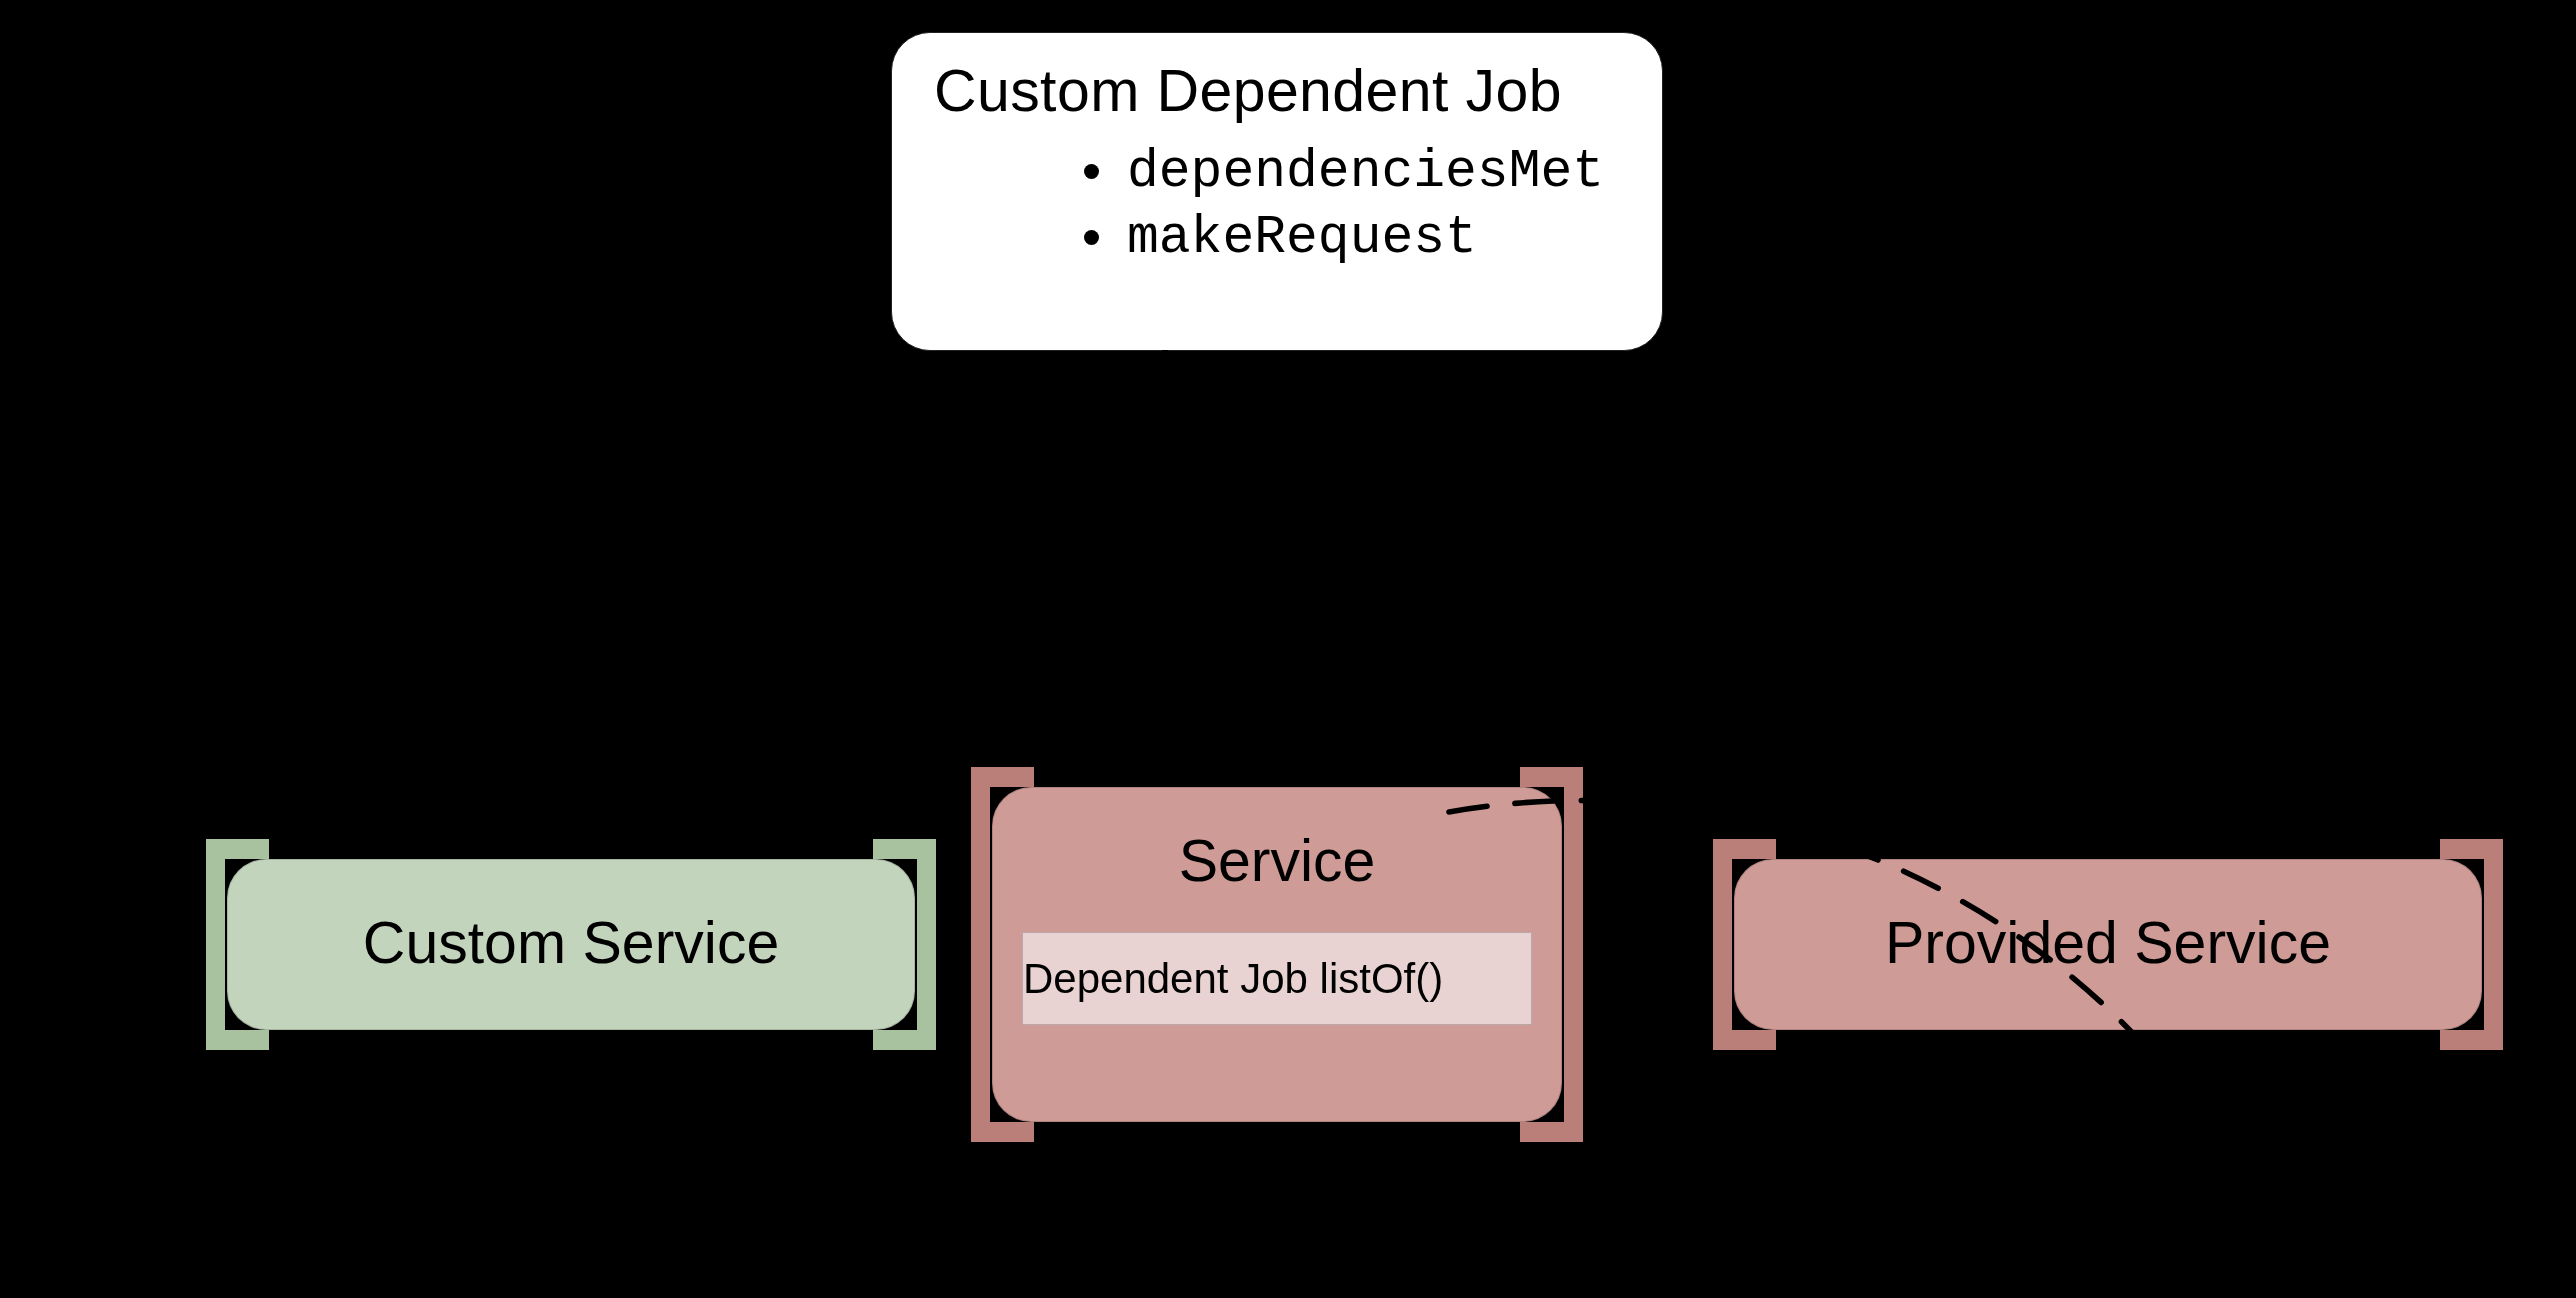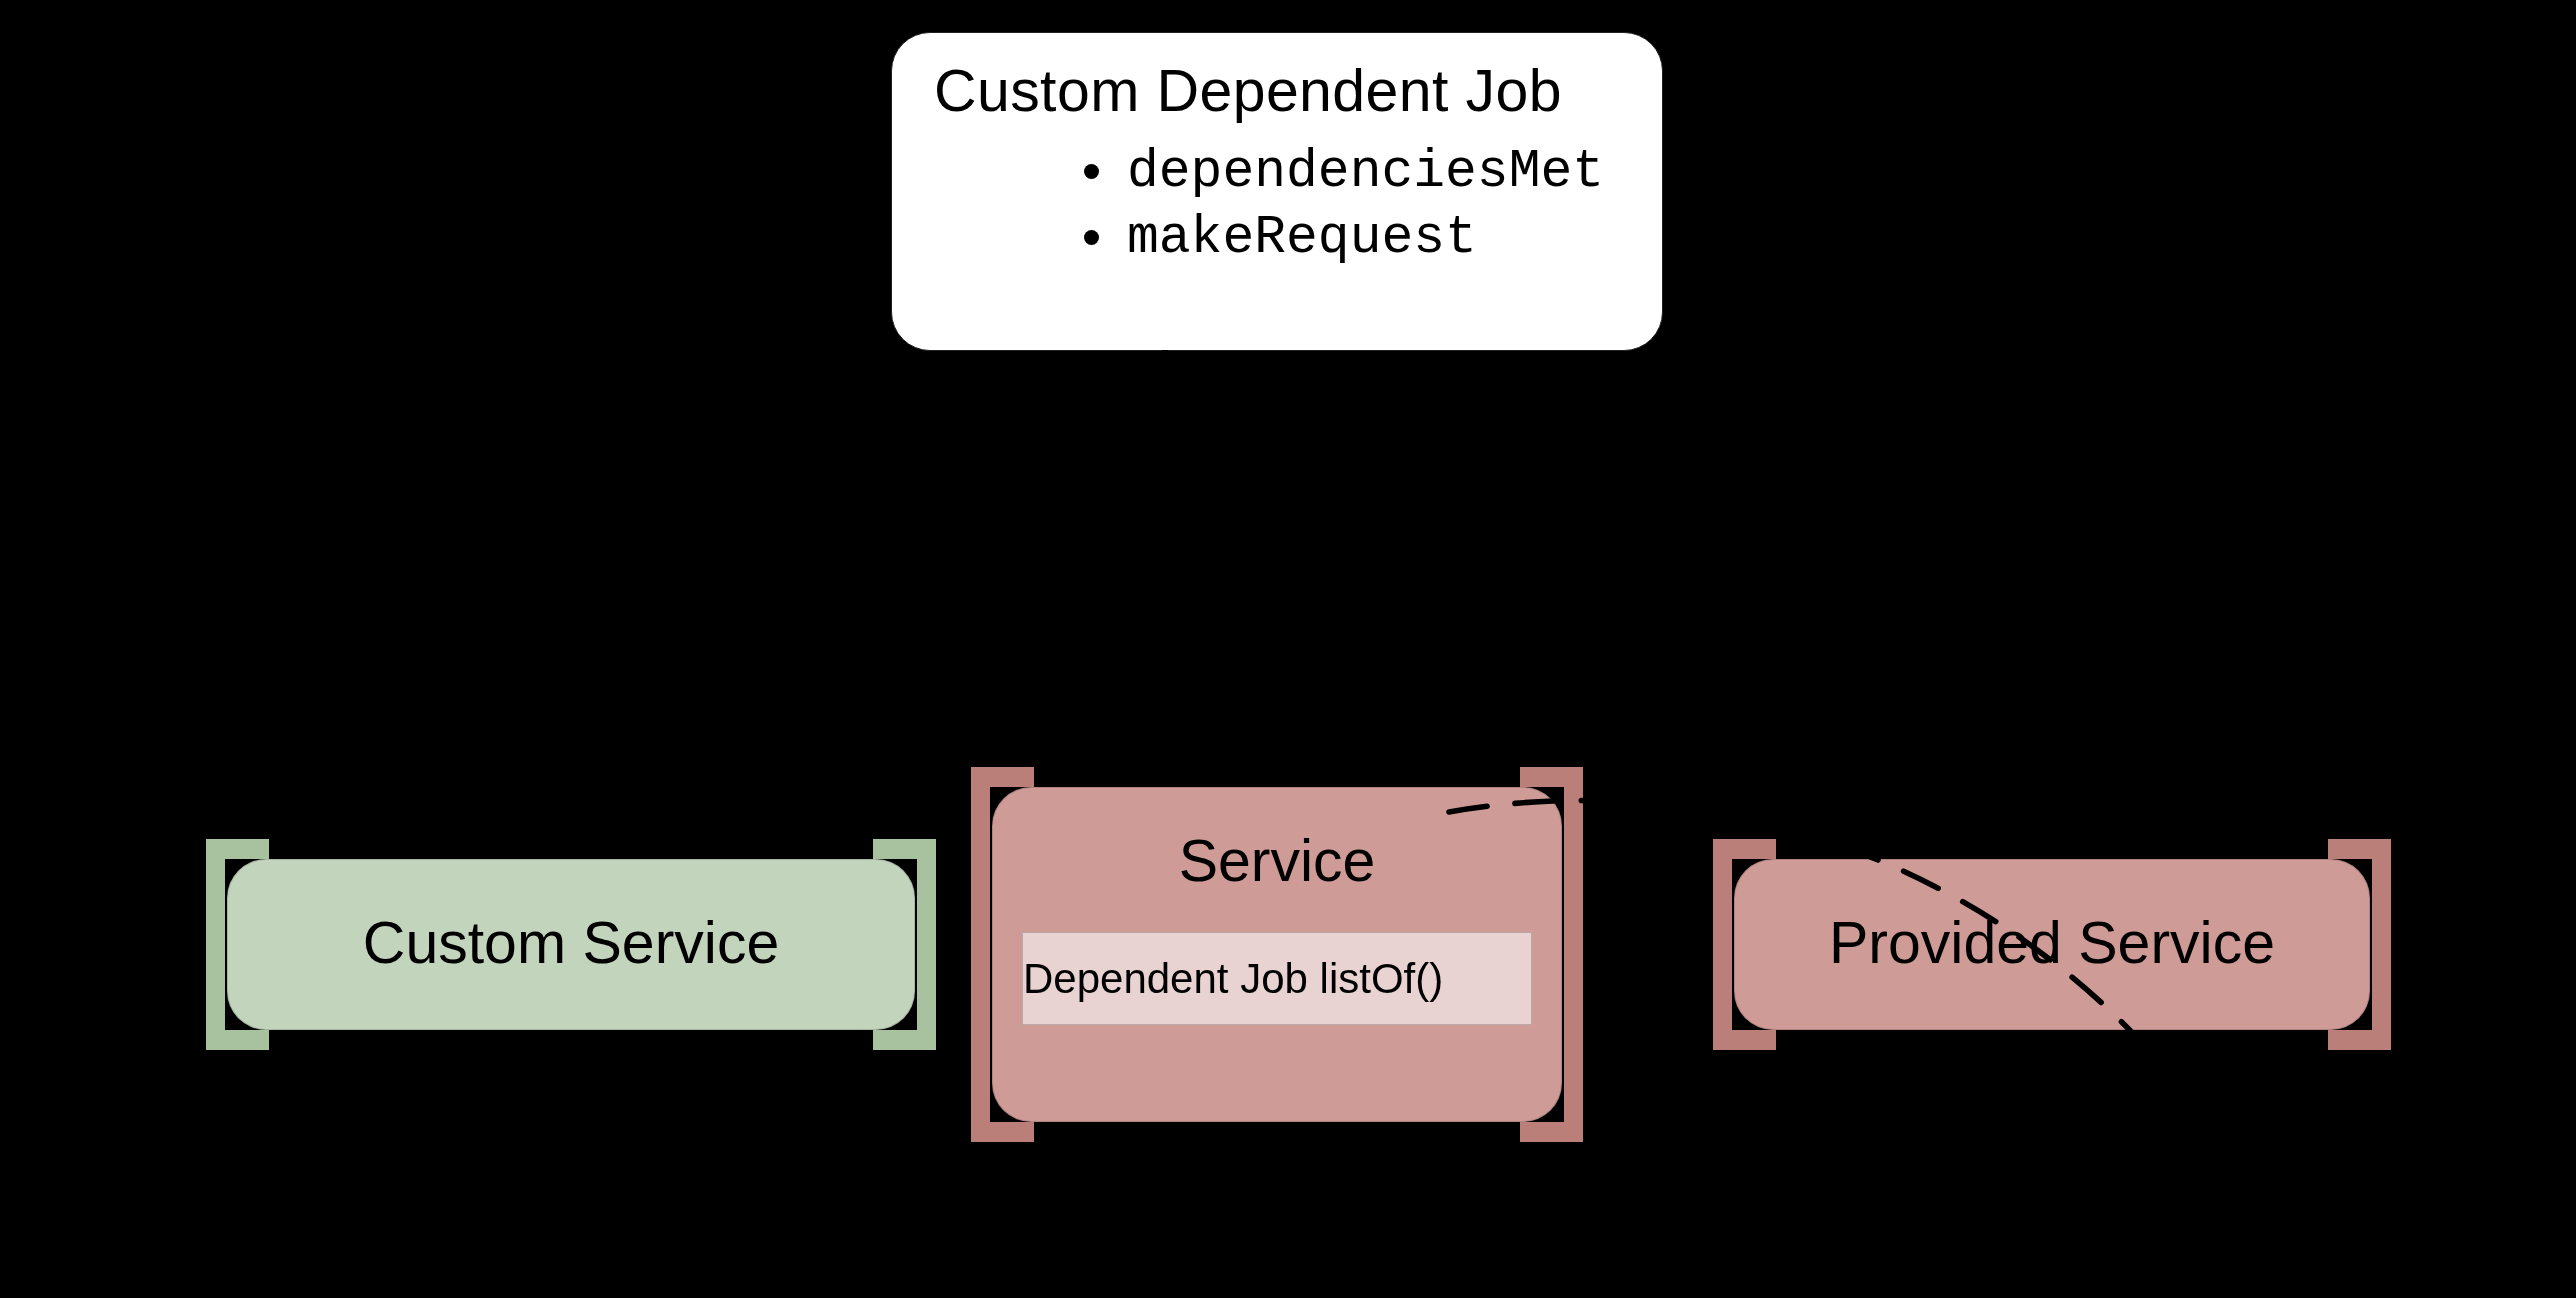--- a/index.html
+++ b/index.html
@@ -166,21 +166,21 @@
   #plugin .sub-box span {
     font-family: -apple-system, "Segoe UI", Helvetica, Arial, sans-serif;
     font-size: 42px;
     color: var(--black);
   }
 
   
   #provided-service {
     left: 1714px;
     top: 839px;
-    width: 676px;
+    width: 788px;
     height: 211px;
   }
   #provided-service .inner {
     left: 19.6px; right: 19.6px; top: 19.6px; bottom: 19.6px;
     padding-top: 49px;
   }
 
   
   .arrow {
     position: absolute;

